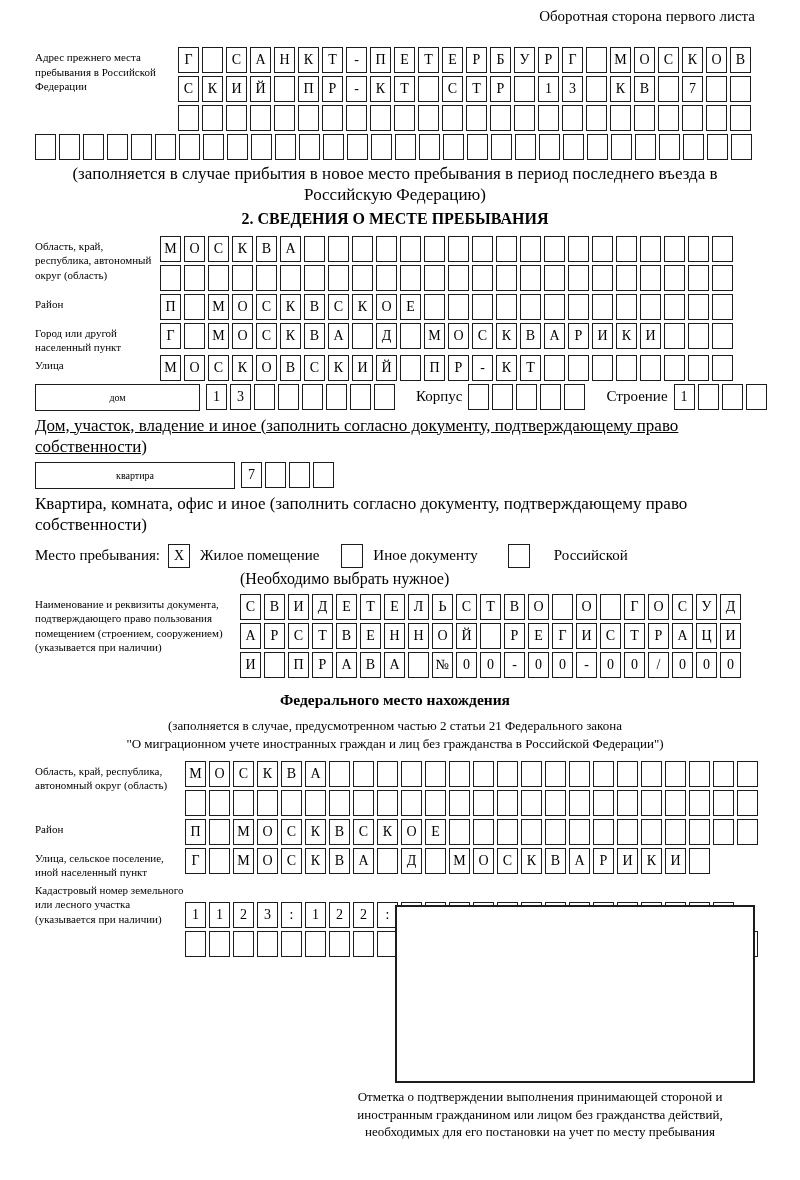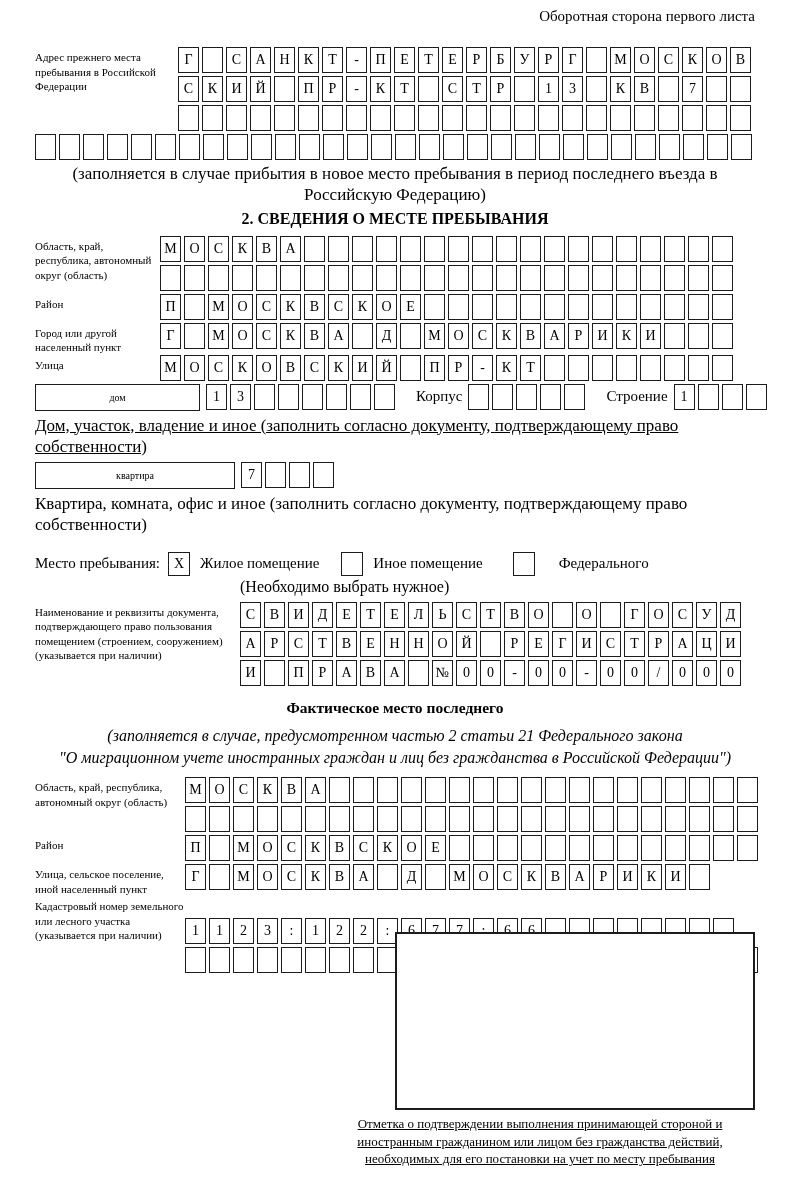--- a/index.html
+++ b/index.html
@@ -31,33 +31,33 @@
   .house-row { display: flex; align-items: flex-start; margin-bottom: 2px; }
   .longbox {
     flex: 0 0 auto; height: 27px; border: 1.6px solid #1c1c1c;
     display: flex; align-items: center; justify-content: center;
     font-size: 10px; margin-right: 6px; background: #fff;
   }
   .lb165 { width: 165px; }
   .lb200 { width: 200px; }
   .inline-label { font-size: 15px; padding-top: 4px; margin: 0 6px 0 18px; }
 
-  .stay-row { display: flex; align-items: center; font-size: 15px; margin-top: 16px; text-align: right; }
+  .stay-row { display: flex; align-items: center; font-size: 15px; margin-top: 8px; text-align: right; }
   .checkbox {
     flex: 0 0 auto; width: 22px; height: 24px; border: 1.6px solid #1c1c1c;
     display: flex; align-items: center; justify-content: center;
     font-size: 14px; margin: 0 10px 0 8px; background: #fff;
   }
   .stay-note { font-size: 16px; margin: 2px 0 6px 205px; }
 
   .fact-title { text-align: center; font-weight: bold; font-size: 15.5px; margin: 10px 0 8px 0; }
-  .fact-cap { text-align: center; font-size: 16px; line-height: 1.4; font-style: italic; }
+  .fact-cap { text-align: center; font-size: 13px; line-height: 1.4; }
   .pt22 { padding-top: 22px; }
 
-  .mark-area { position: absolute; right: 45px; top: 932px; width: 430px; text-decoration: underline; }
+  .mark-area { position: absolute; right: 45px; top: 905px; width: 430px; }
   .mark-box { width: 360px; height: 178px; border: 2px solid #1c1c1c; margin-left: auto; background: #fff; }
   .mark-caption { width: 430px; text-align: center; font-size: 13px; line-height: 1.35; margin-top: 5px; }
 </style>
 </head>
 <body>
 
 <div class="page">
 
   <div class="header-note">Оборотная сторона первого листа</div>
 
@@ -369,23 +369,23 @@
         <div class="cell"></div>
       </div>
   </div>
   <div class="caption">Квартира, комната, офис и иное (заполнить согласно документу, подтверждающему право собственности)</div>
 
   <div class="stay-row">
     <span>Место пребывания:</span>
     <span class="checkbox">X</span>
     <span>Жилое помещение</span>
     <span class="checkbox" style="margin-left:22px;"></span>
-    <span>Иное помещение</span>
+    <span>Иное документу</span>
     <span class="checkbox" style="margin-left:30px;"></span>
-    <span style="margin-left:14px;">Федерального</span>
+    <span style="margin-left:14px;">Российской</span>
   </div>
   <div class="stay-note">(Необходимо выбрать нужное)</div>
 
   <div class="field">
     <div class="flabel w205">Наименование и реквизиты документа, подтверждающего право пользования помещением (строением, сооружением) (указывается при наличии)</div>
     <div class="rows">
       <div class="boxrow">
           <div class="cell">С</div>
           <div class="cell">В</div>
           <div class="cell">И</div>
@@ -450,21 +450,21 @@
           <div class="cell">0</div>
           <div class="cell">0</div>
           <div class="cell">/</div>
           <div class="cell">0</div>
           <div class="cell">0</div>
           <div class="cell">0</div>
         </div>
     </div>
   </div>
 
-  <div class="fact-title">Фактическое место последнего</div>
+  <div class="fact-title">Федерального место нахождения</div>
   <div class="fact-cap">(заполняется в случае, предусмотренном частью 2 статьи 21 Федерального закона</div>
   <div class="fact-cap" style="margin-bottom:8px;">"О миграционном учете иностранных граждан и лиц без гражданства в Российской Федерации")</div>
 
   <div class="field">
     <div class="flabel w150">Область, край, республика, автономный округ (область)</div>
     <div class="rows">
       <div class="boxrow">
           <div class="cell">М</div>
           <div class="cell">О</div>
           <div class="cell">С</div>

